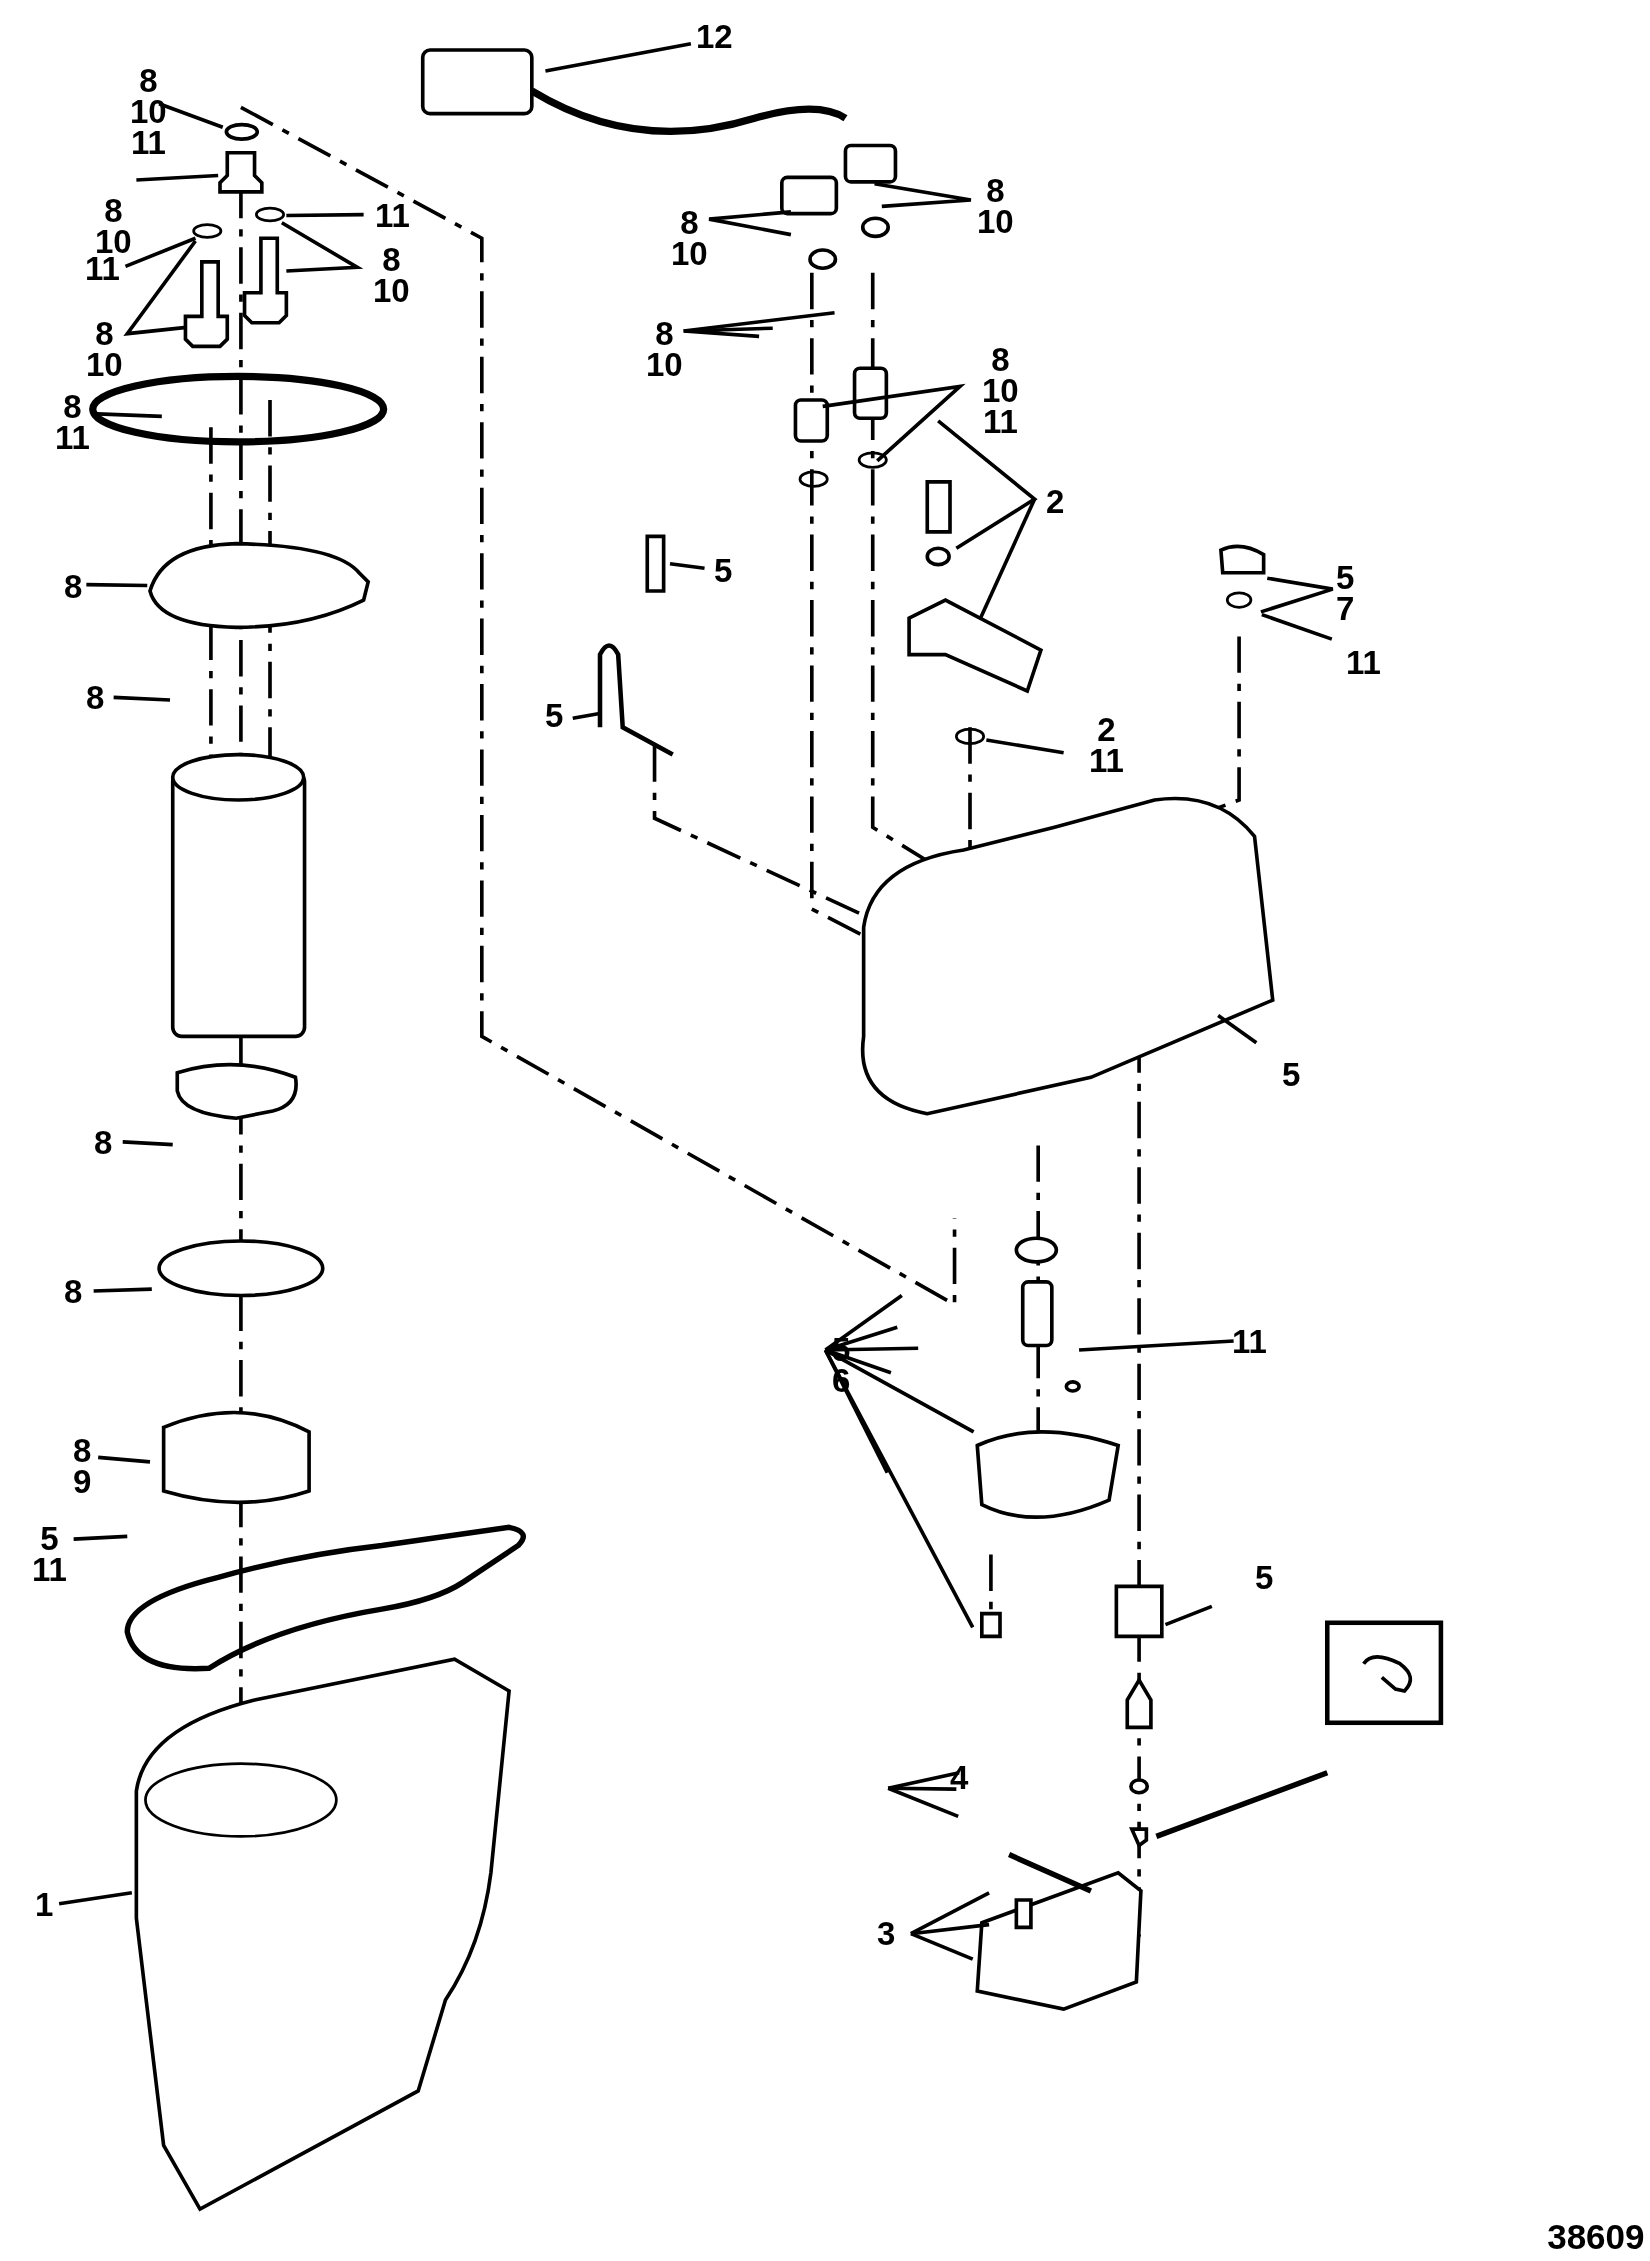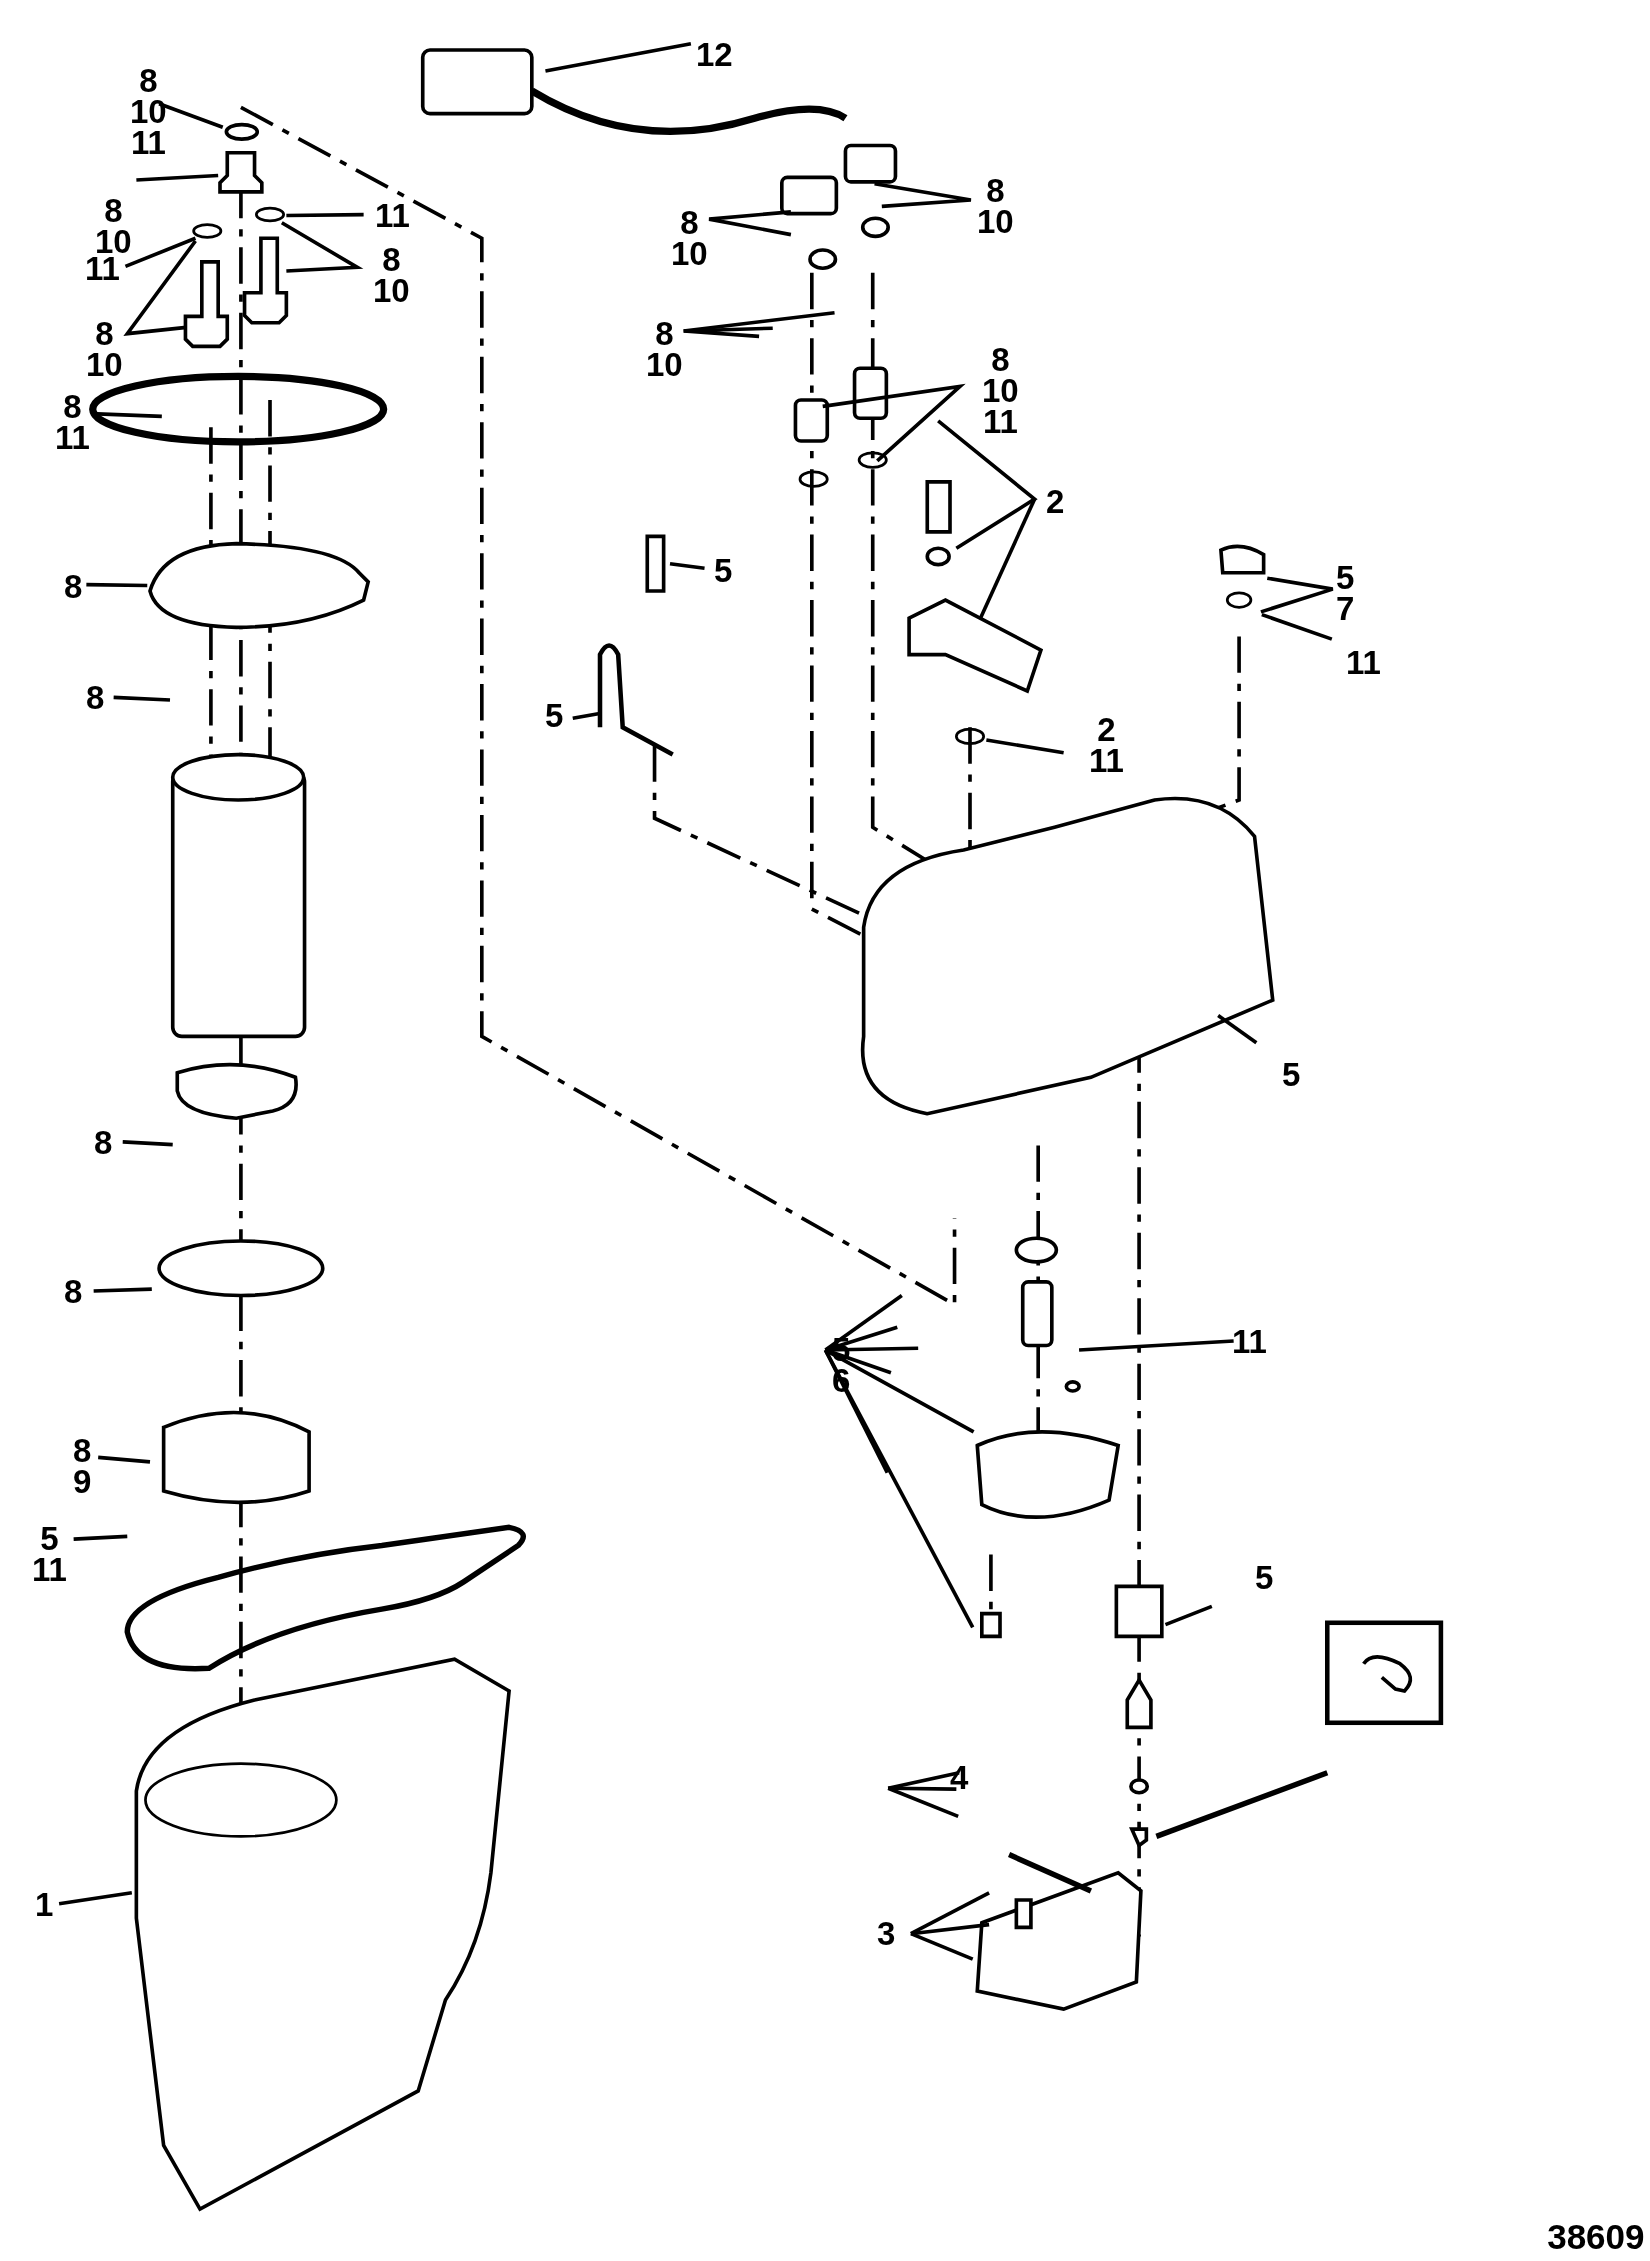--- a/index.html
+++ b/index.html
@@ -185,21 +185,21 @@
   <span>8</span>
       <span>9</span>
 </div>
 <div class="lbl" style="left:32px;top:1523px;">
   <span>5</span>
       <span>11</span>
 </div>
 <div class="lbl" style="left:35px;top:1889px;">
   <span>1</span>
 </div>
-<div class="lbl" style="left:696px;top:39px;">
+<div class="lbl" style="left:696px;top:21px;">
   <span>12</span>
 </div>
 <div class="lbl" style="left:671px;top:207px;">
   <span>8</span>
       <span>10</span>
 </div>
 <div class="lbl" style="left:977px;top:175px;">
   <span>8</span>
       <span>10</span>
 </div>

